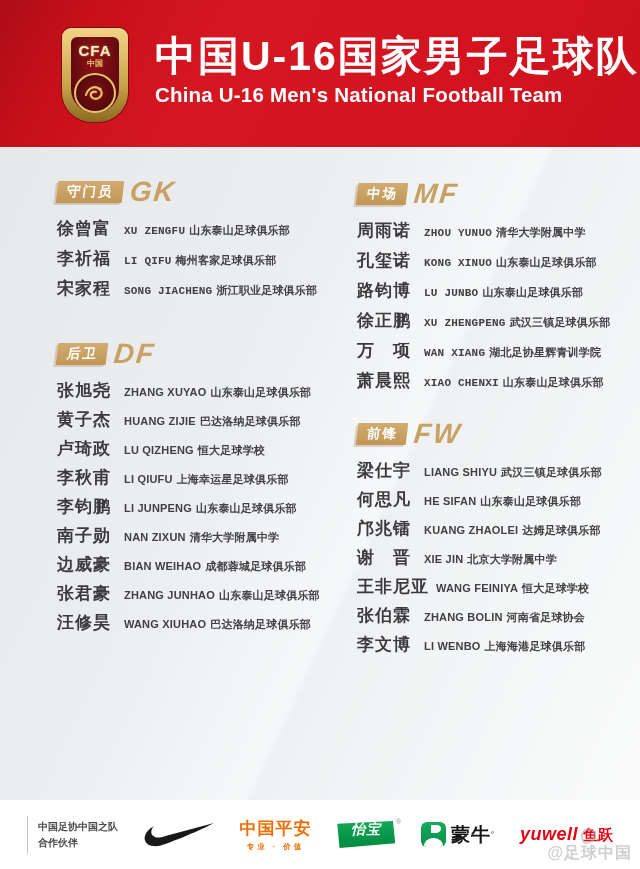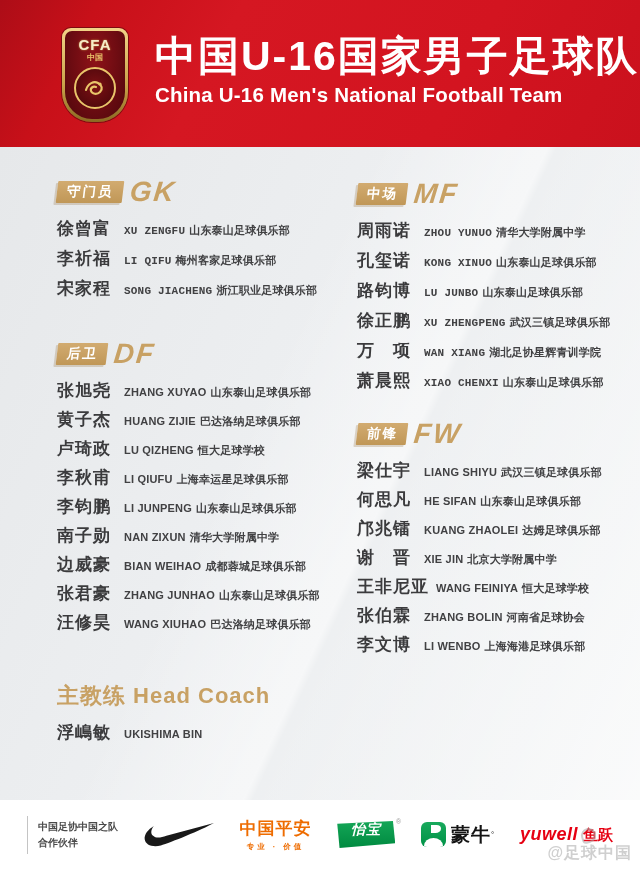--- a/index.html
+++ b/index.html
@@ -4,21 +4,21 @@
 <style>
   html,body{margin:0;padding:0;background:#fff;}
   .page{position:relative;width:640px;height:869px;overflow:hidden;
         font-family:"Liberation Sans","DejaVu Sans",sans-serif;-webkit-font-smoothing:antialiased;}
 
   
   .header{position:absolute;top:0;left:0;width:640px;height:147px;
           background:linear-gradient(118deg,#ad0d17 0%,#c81019 14%,#d51722 34%,#d31420 70%,#ca111d 100%);}
   .logo{position:absolute;left:62px;top:28px;width:66px;height:94px;
         background:linear-gradient(180deg,#f2d488 0%,#caa44a 60%,#8a6a22 100%);
-        border-radius:9px 9px 30px 30px;padding:3px;box-sizing:border-box;box-shadow:0 0 0 1px #7e0a10;}
+        border-radius:9px 9px 30px 30px;padding:9px;box-sizing:border-box;box-shadow:0 0 0 1px #7e0a10;}
   .logo-inner{width:100%;height:100%;border-radius:7px 7px 27px 27px;
         background:radial-gradient(ellipse at 50% 30%,#8f1218 0%,#6d0c12 55%,#4c070b 100%);
         display:flex;flex-direction:column;align-items:center;box-sizing:border-box;}
   .logo-cfa{color:#f7ecc9;font-weight:700;font-size:15px;letter-spacing:1px;margin-top:6px;
         text-shadow:0 0 2px #caa44a;line-height:1;}
   .logo-cn{color:#e9c46a;font-size:8px;font-weight:700;line-height:1;margin-top:2px;}
   .logo-circle{width:42px;height:42px;border-radius:50%;margin-top:5px;
         border:2px solid #e9c46a;background:radial-gradient(circle at 50% 45%,#7c1014 0%,#50080c 80%);
         display:flex;align-items:center;justify-content:center;box-sizing:border-box;}
   .titles{position:absolute;left:155px;top:33px;color:#fff;}
@@ -270,27 +270,20 @@
             <span class="p-info"><span class="p-pinyin">ZHANG BOLIN</span><span>河南省足球协会</span></span>
           </div>
 
           <div class="player-row">
             <span class="p-name">李文博</span>
             <span class="p-info"><span class="p-pinyin">LI WENBO</span><span>上海海港足球俱乐部</span></span>
           </div>
         </div>
     </div>
 
-    <div class="coach">
-      <div class="coach-title">主教练 Head Coach</div>
-      <div class="coach-row">
-        <span class="p-name">浮嶋敏</span>
-        <span class="p-info">UKISHIMA BIN</span>
-      </div>
-    </div>
   </div>
 
   <div class="footer">
     <div class="partner">
       <div class="partner-divider"></div>
       <div class="partner-text">
         <div>中国足协中国之队</div>
         <div>合作伙伴</div>
       </div>
     </div>

